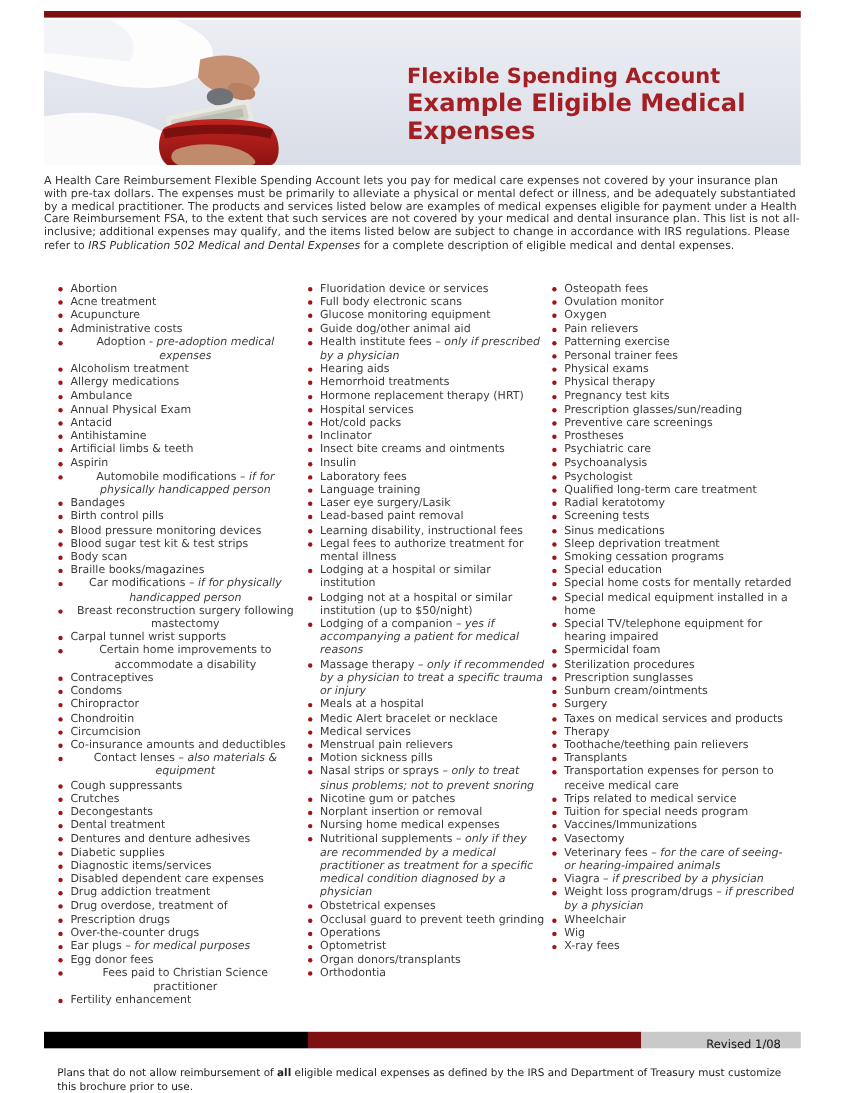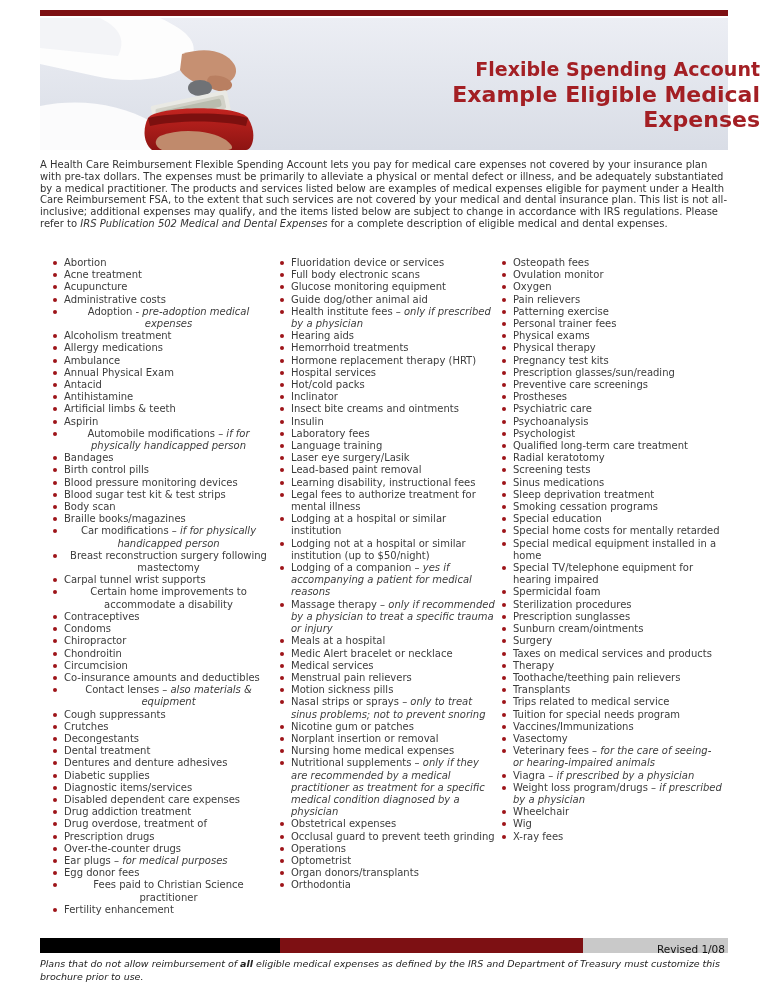--- a/index.html
+++ b/index.html
@@ -1,42 +1,42 @@
 <!DOCTYPE html>
 <html><head>
 <meta charset="utf-8">
 <style>
   html,body{margin:0;padding:0;background:#ffffff;}
   .page{position:relative;width:768px;height:994px;background:#ffffff;overflow:hidden;
         font-family:"DejaVu Sans",sans-serif;color:#3c3c3c;}
   .top-stripe{position:absolute;left:40px;right:40px;top:10px;height:6px;background:#7d1013;}
   .header{position:absolute;left:40px;right:40px;top:18px;height:132px;}
   .header svg{position:absolute;left:0;top:0;}
-  .title{position:absolute;left:330px;width:390px;top:40px;text-align:right;color:#a31f24;font-weight:bold;}
+  .title{position:absolute;left:330px;width:390px;top:40px;text-align:left;color:#a31f24;font-weight:bold;}
   .t1{font-size:19px;line-height:23px;}
   .t2{font-size:22px;line-height:25px;margin-top:1px;}
   .intro{position:absolute;left:40px;right:40px;top:159px;margin:0;font-size:10px;line-height:11.8px;color:#333333;}
   .intro em{}
   .columns{position:absolute;left:52px;top:257px;display:flex;}
   .col{flex:none;}
   .col1{width:227px;text-align:center;}
   .col2{width:222px;}
   .col3{width:227px;}
   .li{display:flex;align-items:flex-start;}
   .bullet{flex:none;width:4px;height:4px;border-radius:50%;background:#9e1419;margin:4px 7px 0 1px;}
   .txt{font-size:10px;line-height:12.2px;color:#3c3c3c;padding-right:6px;}
   .txt em{font-style:italic;}
   .footer-bar{position:absolute;left:40px;right:40px;top:938px;height:15px;display:flex;}
   .seg{height:100%;}
   .seg.black{width:34.9%;background:#000000;}
   .seg.maroon{width:44.0%;background:#7d1013;}
   .seg.gray{width:21.1%;background:#c9c9c9;text-align:right;}
-  .seg.gray span{font-size:10.5px;line-height:15px;color:#111111;padding-right:3px;}
-  .note{position:absolute;left:40px;right:40px;top:957px;margin:0;font-size:9.5px;line-height:13px;
-        font-style:italic;color:#222222;}
+  .seg.gray span{font-size:10.5px;line-height:15px;color:#111111;padding-right:18px;}
+  .note{position:absolute;left:40px;right:40px;top:957px;margin:12px;font-size:9.5px;line-height:13px;
+        color:#222222;}
   .note strong{font-weight:bold;}
 </style>
 </head>
 <body>
 
 <div class="page">
 
   <div class="top-stripe"></div>
 
   <div class="header">
@@ -562,20 +562,24 @@
         <div class="li">
           <span class="bullet"></span>
           <span class="txt">Toothache/teething pain relievers</span>
         </div>
         <div class="li">
           <span class="bullet"></span>
           <span class="txt">Transplants</span>
         </div>
         <div class="li">
           <span class="bullet"></span>
+          <span class="txt">Transportation expenses for person to receive medical care</span>
+        </div>
+        <div class="li">
+          <span class="bullet"></span>
           <span class="txt">Trips related to medical service</span>
         </div>
         <div class="li">
           <span class="bullet"></span>
           <span class="txt">Tuition for special needs program</span>
         </div>
         <div class="li">
           <span class="bullet"></span>
           <span class="txt">Vaccines/Immunizations</span>
         </div>

